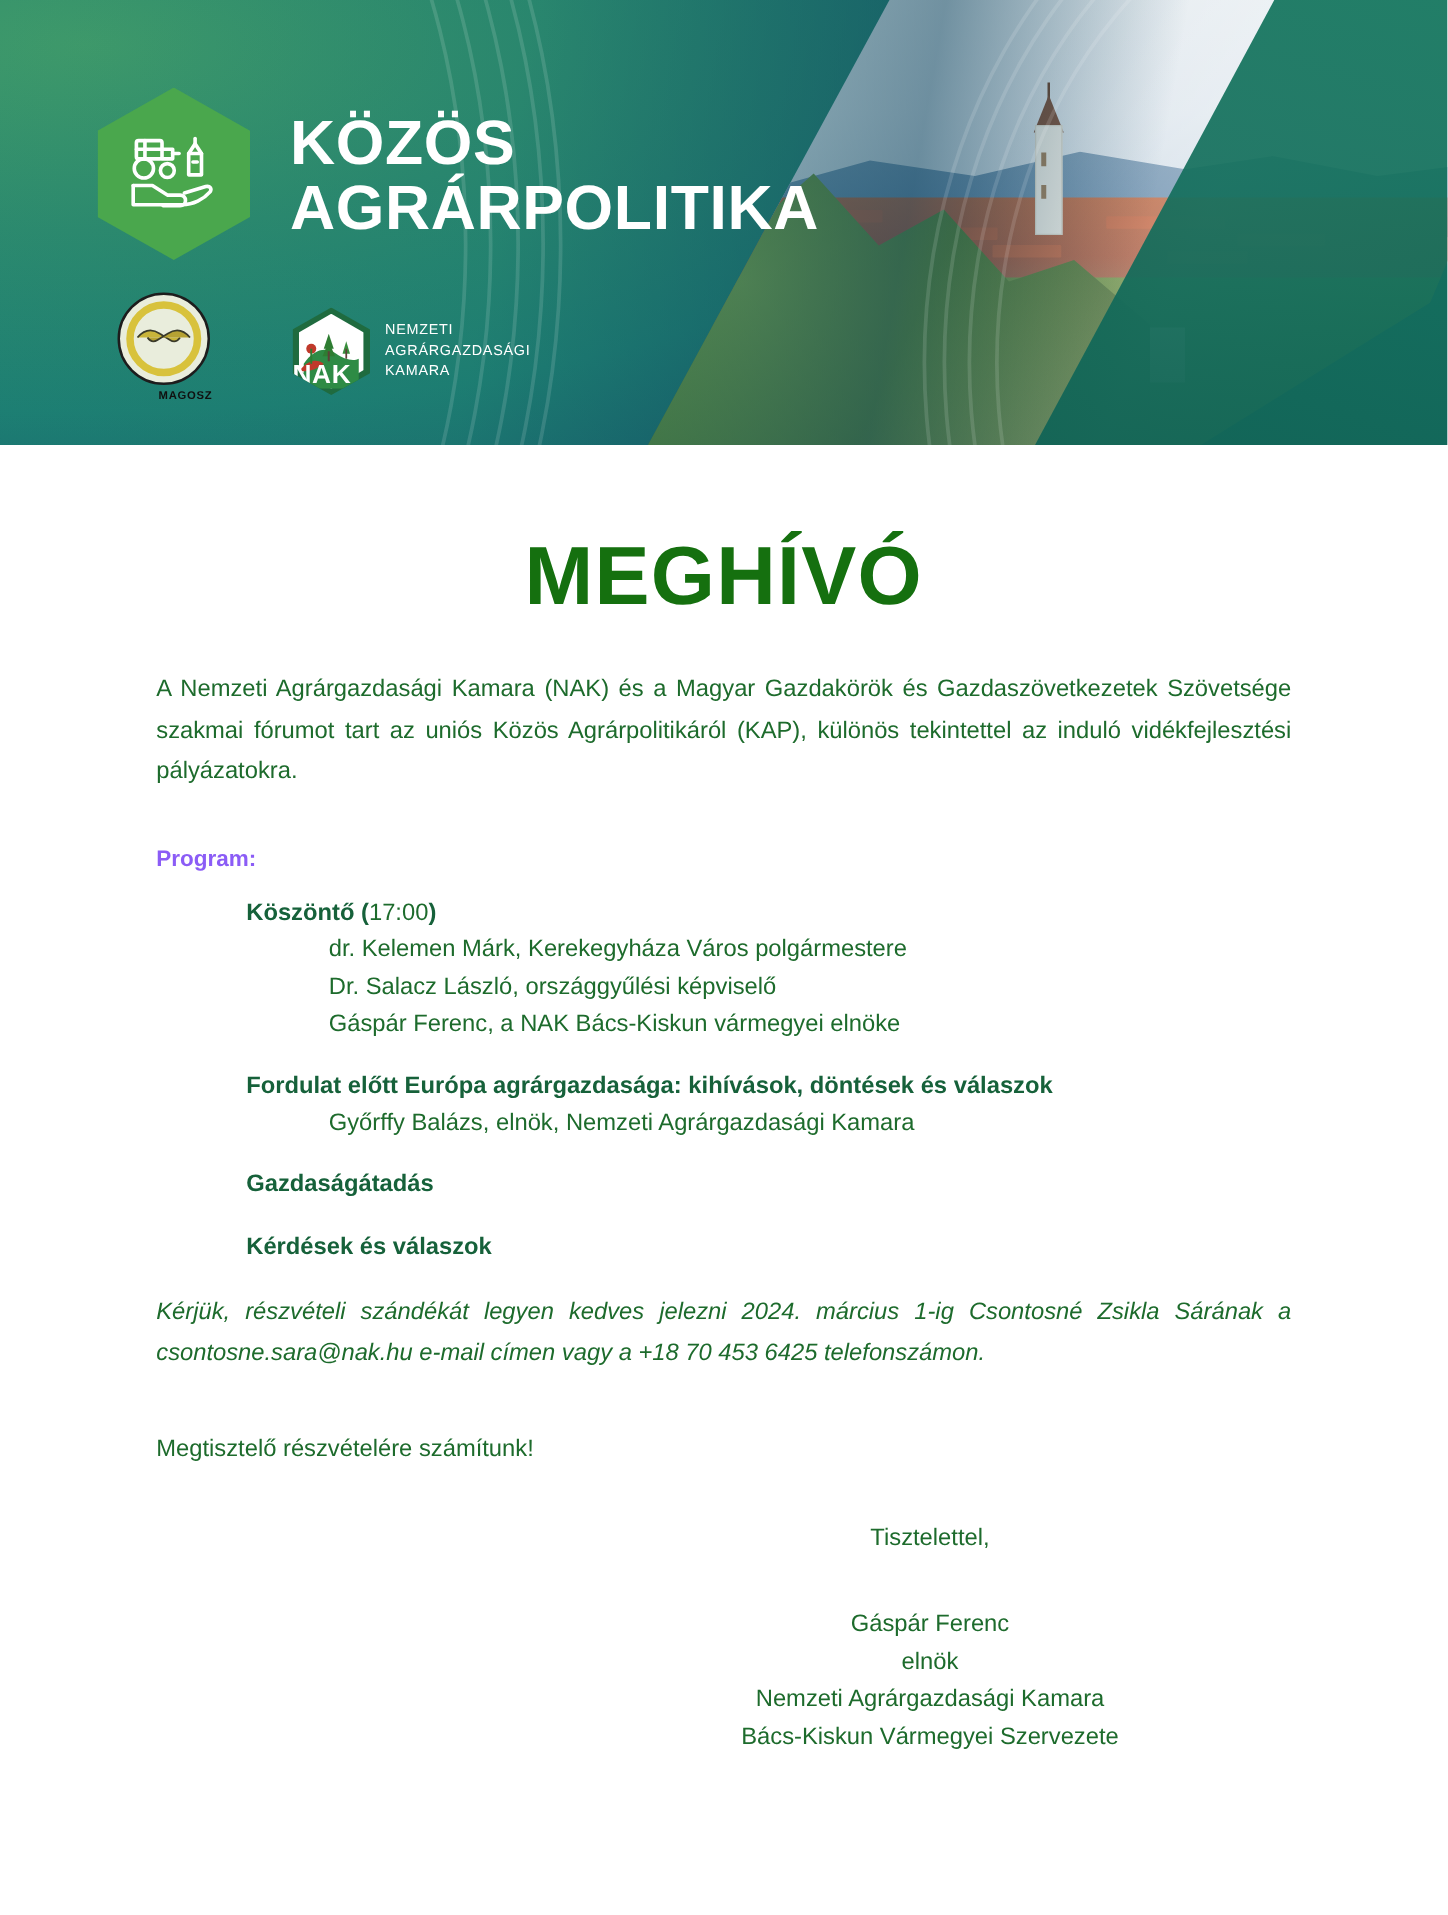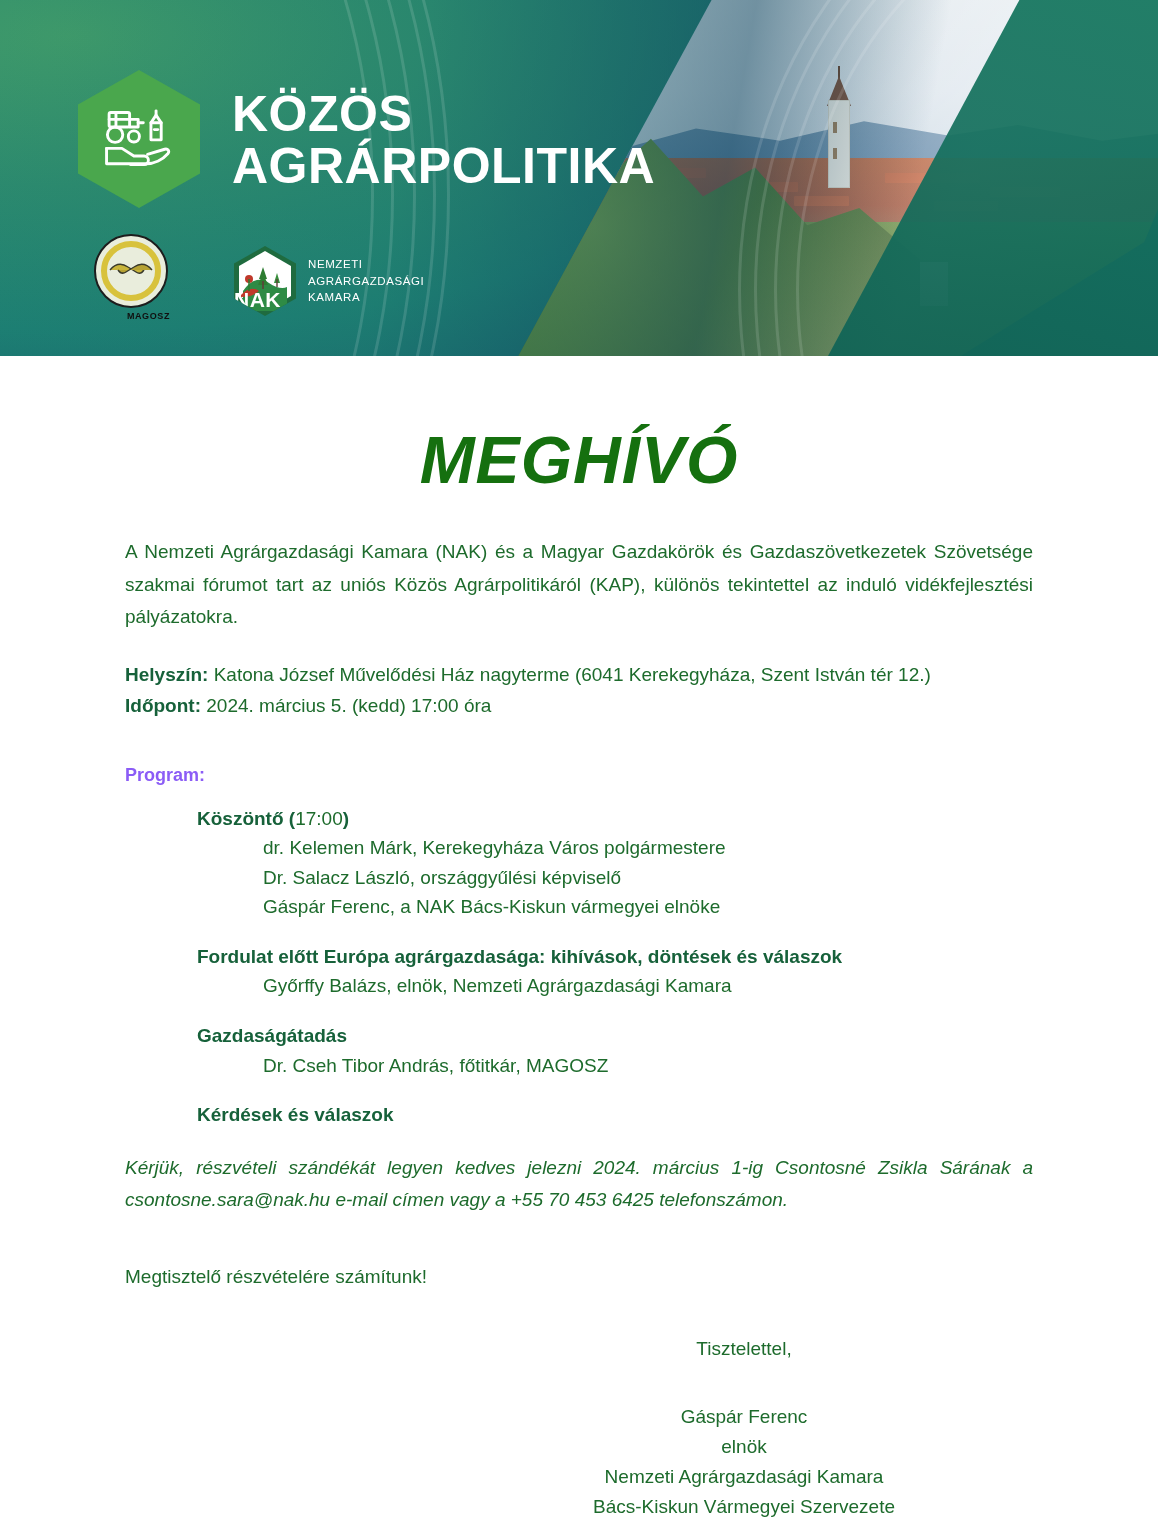--- a/index.html
+++ b/index.html
@@ -235,21 +235,20 @@
     width: 1158px;
   }
 
   .doc-title {
     text-align: center;
     color: #15700f;
     font-weight: 700;
     font-size: 66px;
     letter-spacing: 1px;
     margin: 66px 0 0 0;
-    font-style: italic;
   }
 
   .body-col {
     margin: 0;
     padding: 0 125px 0 125px;
     color: #1d6b2c;
     font-size: 19px;
     line-height: 1.72;
   }
 
@@ -404,28 +403,20 @@
   </div>
 </div>
 
 <div class="page">
 
   <div class="doc-title">MEGHÍVÓ</div>
 
   <div class="body-col">
     <p class="intro">A Nemzeti Agrárgazdasági Kamara (NAK) és a Magyar Gazdakörök és Gazdaszövetkezetek Szövetsége  szakmai fórumot tart az uniós Közös Agrárpolitikáról (KAP), különös tekintettel az induló vidékfejlesztési pályázatokra.</p>
 
-    <div class="details">
-      <div>
-        <b>Helyszín:</b><span> Katona József Művelődési Ház nagyterme (6041 Kerekegyháza, Szent István tér 12.)</span>
-      </div>
-      <div>
-        <b>Időpont:</b><span> 2024. március 5. (kedd) 17:00 óra</span>
-      </div>
-    </div>
 
     <div class="program-label">Program:</div>
 
     <div class="program">
 
       <div class="prog-block">
         <div class="prog-head"><span>Köszöntő (</span><span class="reg">17:00</span><span>)</span></div>
         <div class="prog-speakers">
           <div>dr. Kelemen Márk, Kerekegyháza Város polgármestere</div>
           <div>Dr. Salacz László, országgyűlési képviselő</div>
@@ -435,32 +426,29 @@
 
       <div class="prog-block">
         <div class="prog-head"><span>Fordulat előtt Európa agrárgazdasága: kihívások, döntések és válaszok</span></div>
         <div class="prog-speakers">
           <div>Győrffy Balázs, elnök, Nemzeti Agrárgazdasági Kamara</div>
         </div>
       </div>
 
       <div class="prog-block">
         <div class="prog-head"><span>Gazdaságátadás</span></div>
-        <div class="prog-speakers">
-          <div>Dr. Cseh Tibor András, főtitkár, MAGOSZ</div>
-        </div>
       </div>
 
       <div class="prog-block">
         <div class="prog-head"><span>Kérdések és válaszok</span></div>
       </div>
 
     </div>
 
-    <p class="rsvp">Kérjük, részvételi szándékát legyen kedves jelezni 2024. március 1-ig Csontosné Zsikla Sárának a csontosne.sara@nak.hu e-mail címen vagy a +55 70 453 6425 telefonszámon.</p>
+    <p class="rsvp">Kérjük, részvételi szándékát legyen kedves jelezni 2024. március 1-ig Csontosné Zsikla Sárának a csontosne.sara@nak.hu e-mail címen vagy a +18 70 453 6425 telefonszámon.</p>
 
     <p class="closing">Megtisztelő részvételére számítunk!</p>
 
     <div class="sign">
       <div>Tisztelettel,</div>
       <div class="gap"></div>
       <div>Gáspár Ferenc</div>
       <div>elnök</div>
       <div>Nemzeti Agrárgazdasági Kamara</div>
       <div>Bács-Kiskun Vármegyei Szervezete</div>

